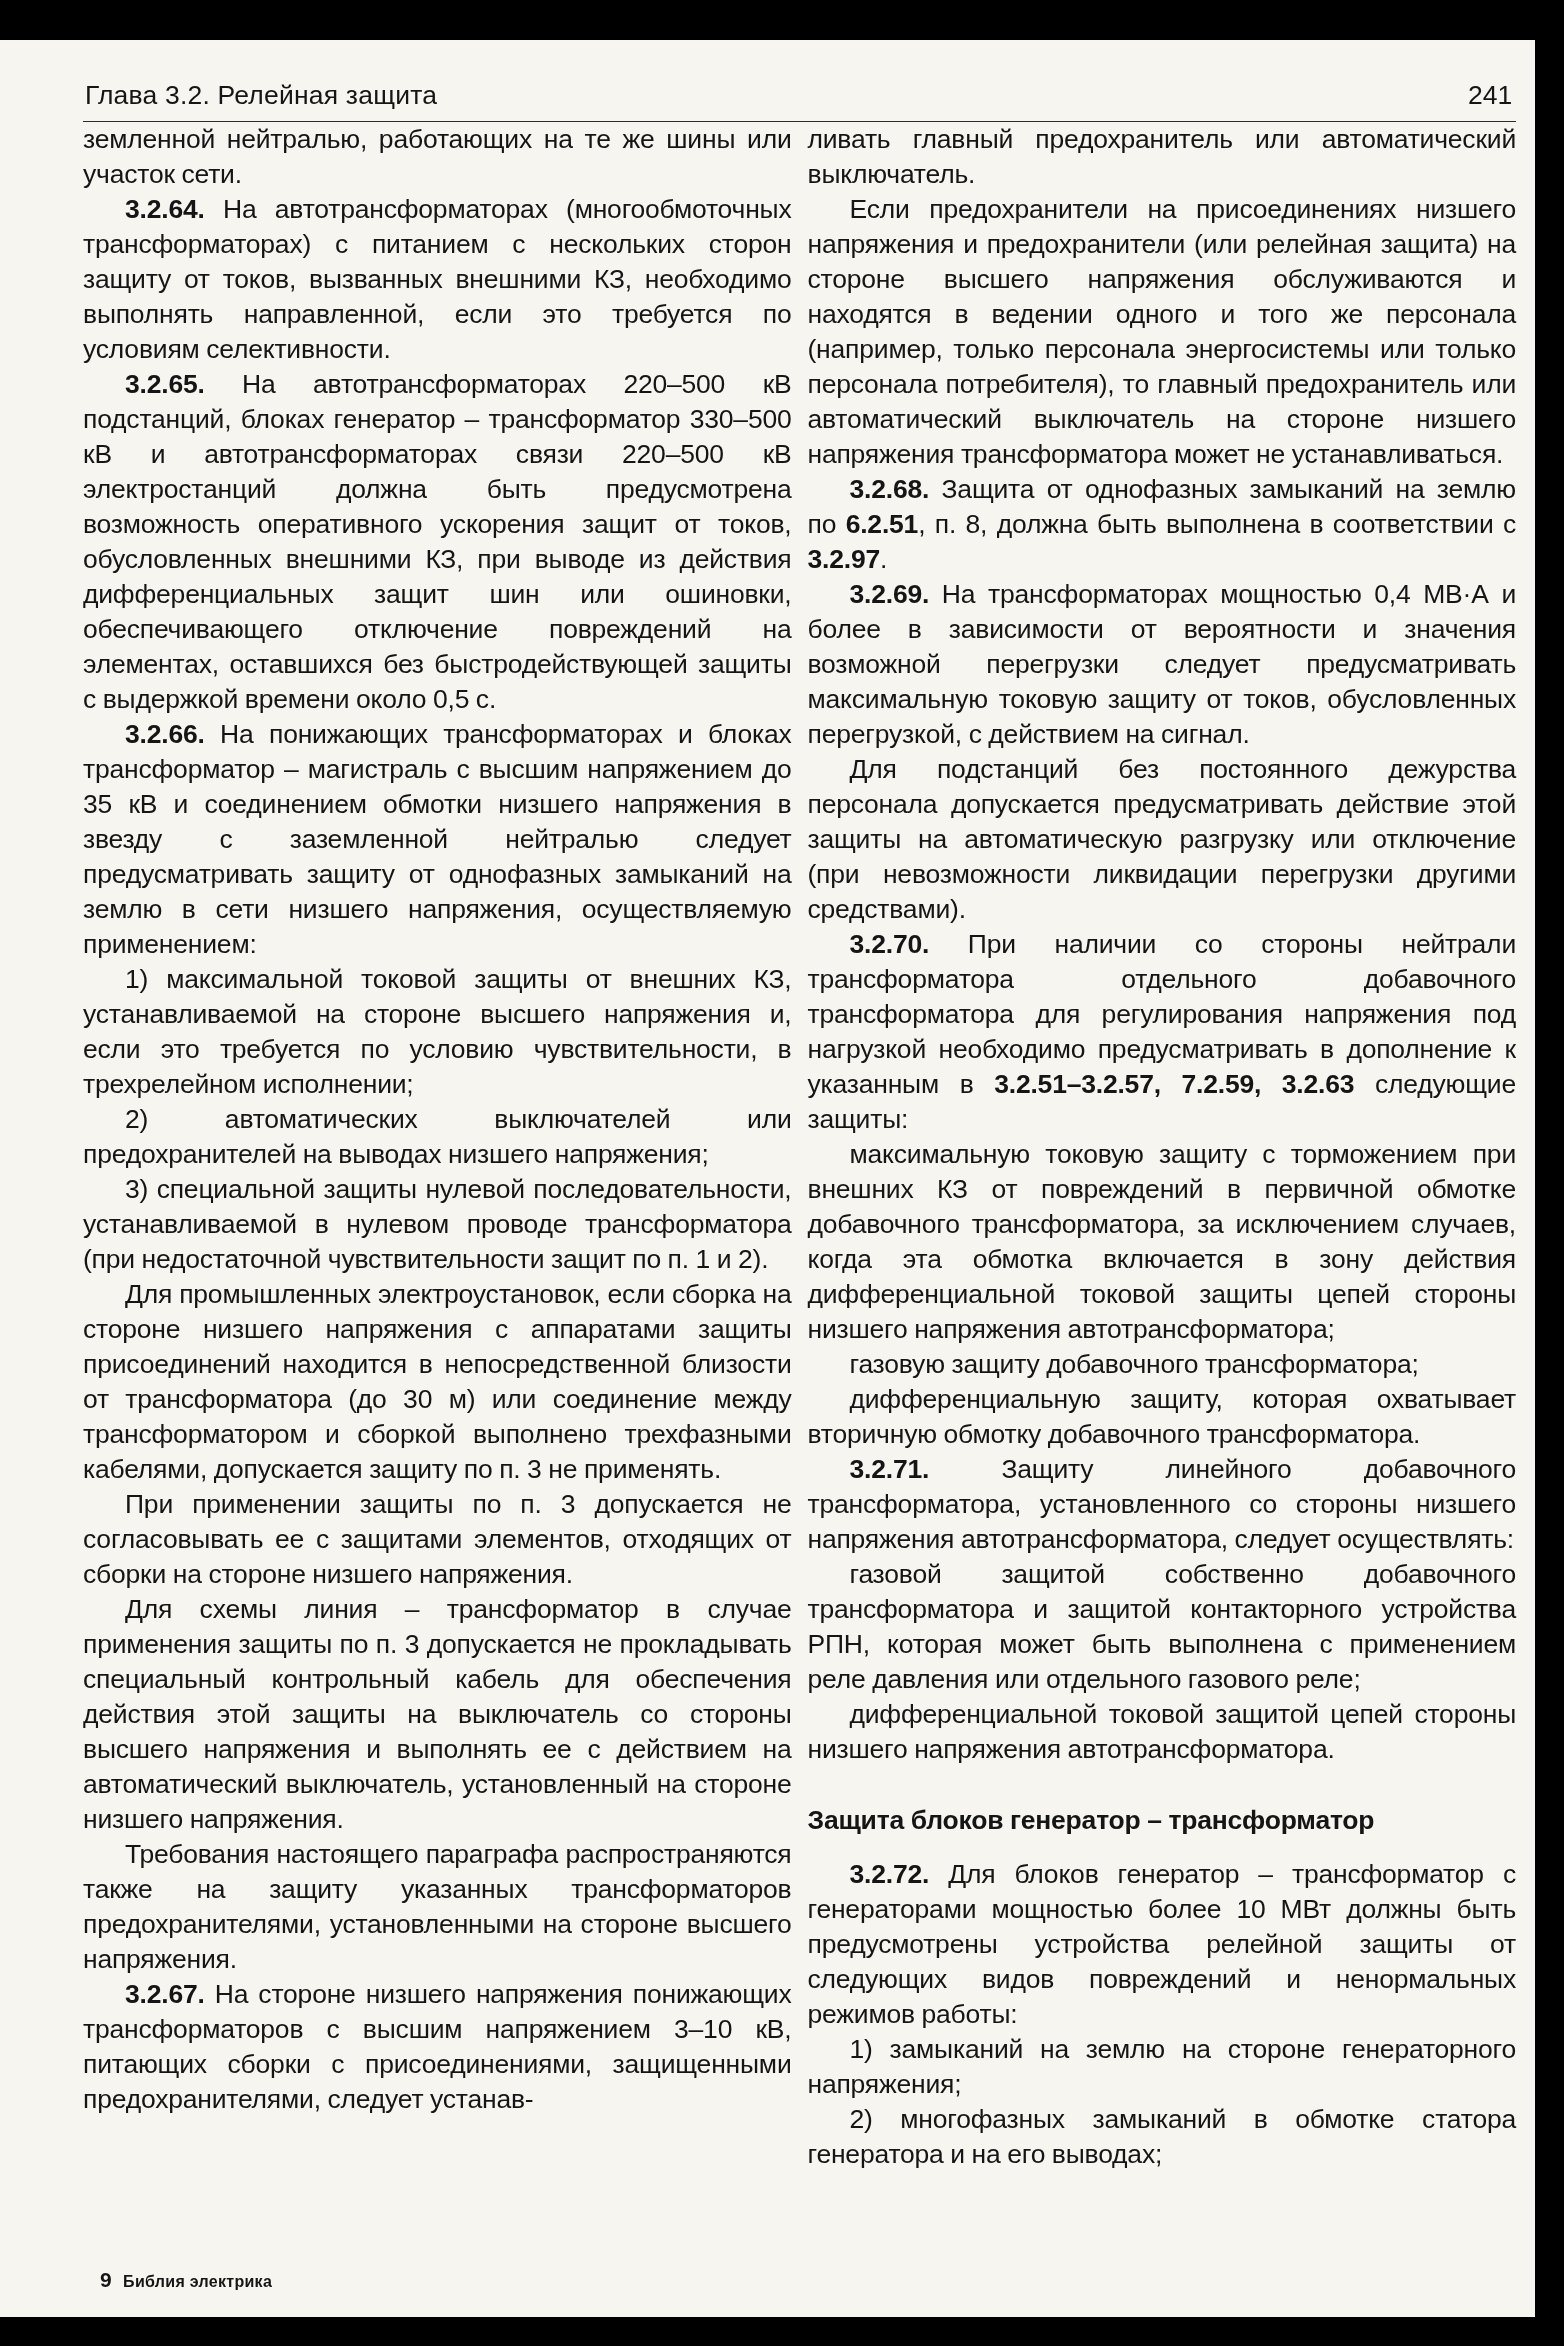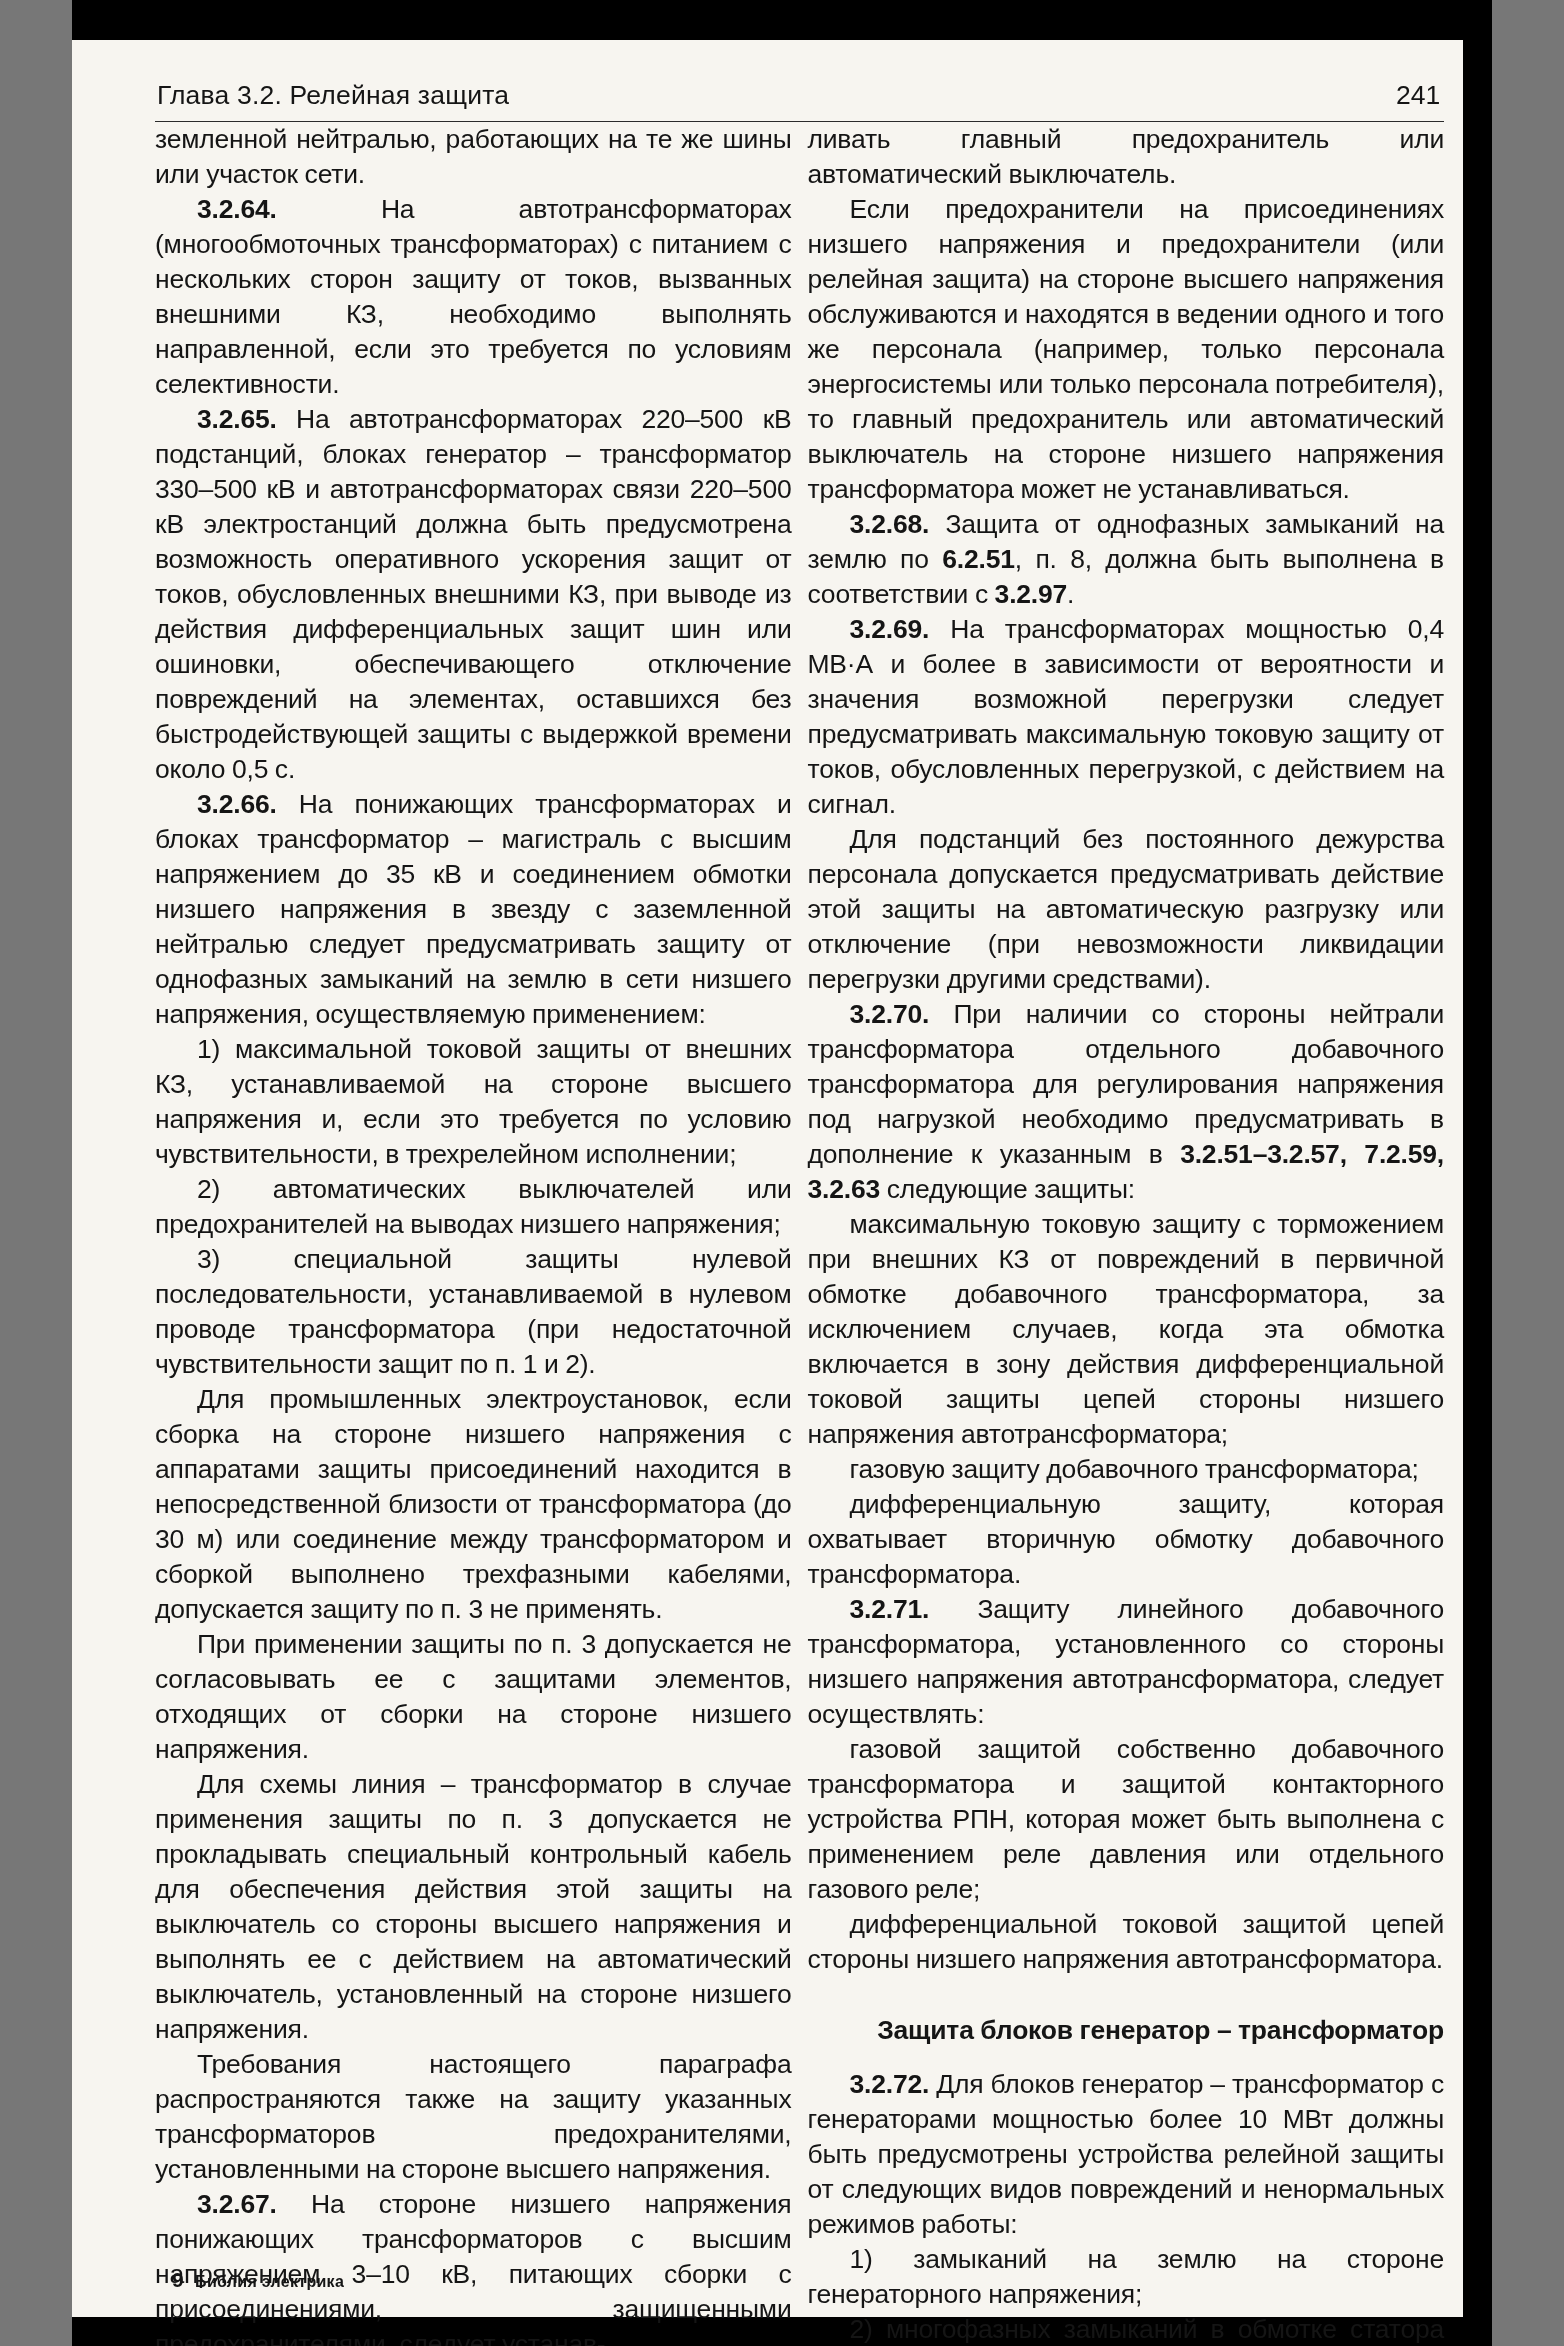--- a/index.html
+++ b/index.html
@@ -1,18 +1,18 @@
 <!DOCTYPE html>
 <html lang="ru" style="font-size:15px"><head>
 <meta charset="utf-8">
 <style>
   html, body { margin: 0; padding: 0; background: #777; }
   .page {
     position: relative;
-    width: 1420px;
+    width: 1564px;
     height: 2347px;
     margin: 0 auto;
     background: #f7f5f0;
     font-family: "Liberation Sans", sans-serif;
     color: #151515;
     overflow: hidden;
   }
   .bar { position: absolute; background: #000; }
   .bar-top    { top: 0; left: 0; width: 100%; height: 40px; }
   .bar-right  { top: 0; right: 0; width: 29px; height: 100%; }
@@ -46,21 +46,21 @@
     letter-spacing: -0.2px;
     hyphens: auto;
     -webkit-hyphens: auto;
     word-spacing: -0.5px;
   }
   .col p { margin: 0; }
   .p-para { text-indent: 42px; }
   .p-cont { text-indent: 0; }
   .p-heading {
     text-indent: 0;
-    text-align: right;
+    text-align: left;
     font-weight: bold;
     margin: 36px 0 19px 0 !important;
   }
   .b { font-weight: bold; }
 
   .footer {
     position: absolute;
     left: 100px;
     bottom: 55px;
     display: flex;

